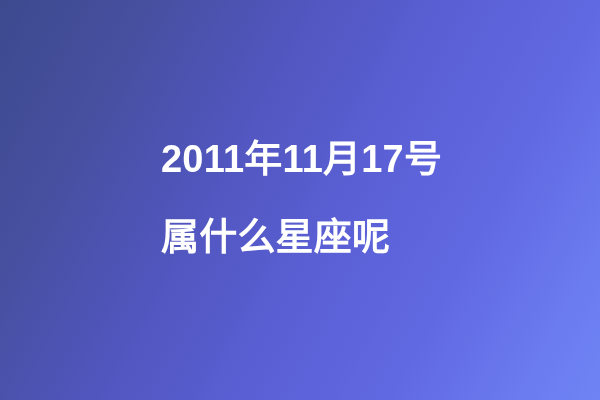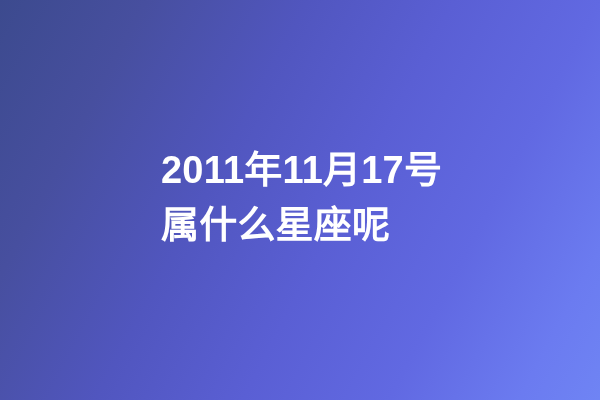--- a/index.html
+++ b/index.html
@@ -43,21 +43,21 @@
     padding-right: 150px;
     margin-top: -4px;
   }
 
   .title-text {
     margin: 0;
     color: #ffffff;
     font-family: "Liberation Sans", "DejaVu Sans", sans-serif;
     font-size: 38px;
     font-weight: 700;
-    line-height: 55px;
+    line-height: 78px;
     letter-spacing: 0.2px;
     text-align: left;
     word-break: break-all;
     white-space: normal;
   }
 </style>
 </head>
 <body>
 
 <div class="title-card">

